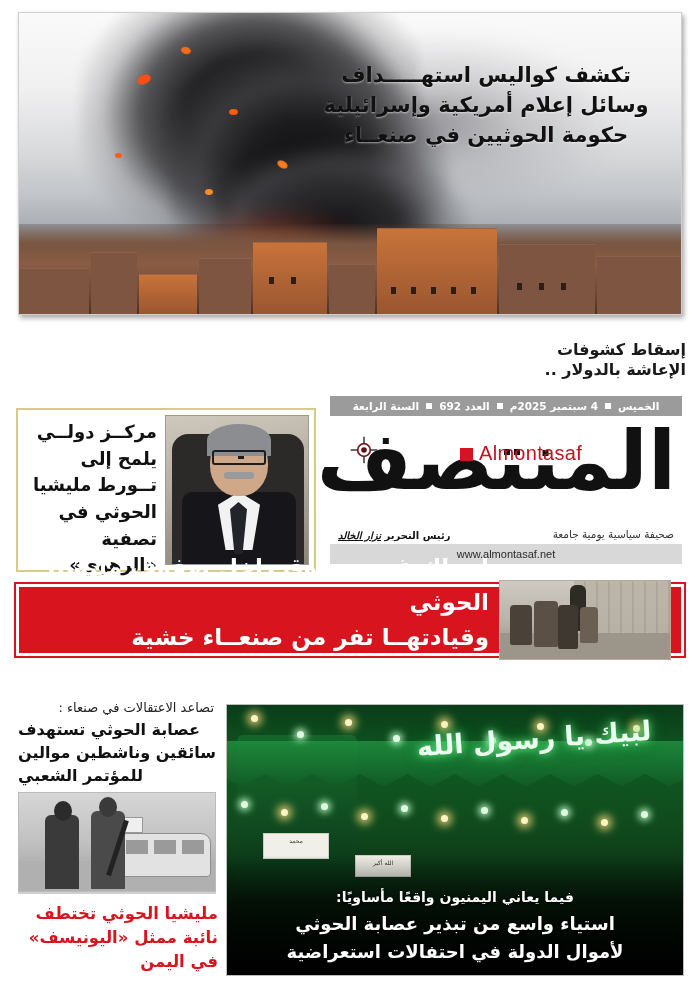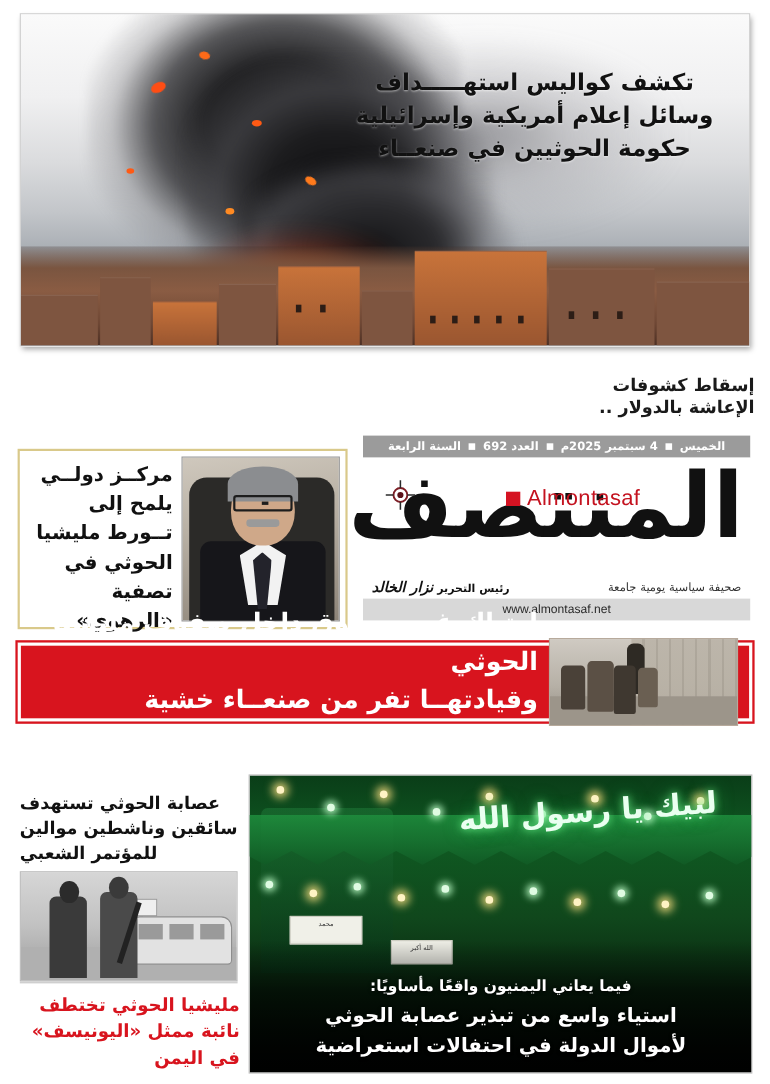--- a/index.html
+++ b/index.html
@@ -104,21 +104,21 @@
   }
   .logo-latin .redsq { display:inline-block; width:13px; height:13px; background:#d51322; margin-inline-end:6px; vertical-align:-1px; }
   .crosshair { position:absolute; left:20px; top:20px; width:28px; height:28px; }
   .tagline {
     position:absolute; right:8px; bottom:4px; font-size:10.5px; color:#333; direction:rtl;
   }
   .editor {
     position:absolute; left:8px; bottom:2px; font-size:11px; color:#111; direction:rtl;
   }
   .editor b { font-size:10px; font-weight:bold; }
-  .editor i { font-style:italic; font-size:13px; font-weight:bold; }
+  .editor i { font-style:italic; font-size:10px; font-weight:bold;text-decoration:underline; }
   .weburl {
     height:20px; background:#d8d8d8; color:#2a2a2a; font-size:11px;
     display:flex; align-items:center; justify-content:center; direction:ltr;
     font-family:"Liberation Sans", sans-serif;
   }
 
   
   .box-story {
     position:absolute; left:16px; top:408px; width:300px; height:164px;
     border:2px solid #d9c98a; background:#fff; padding:5px;
@@ -359,20 +359,21 @@
       <div class="rbp-wall"></div>
       <div class="rbp-road"></div>
       <div class="rbp-stand"></div>
       <div class="rbp-fig" style="left:10px;bottom:14px;width:22px;height:40px;"></div>
       <div class="rbp-fig" style="left:34px;bottom:12px;width:24px;height:46px;background:#5b5045;"></div>
       <div class="rbp-fig" style="left:58px;bottom:10px;width:20px;height:44px;background:#3f3830;"></div>
       <div class="rbp-fig" style="left:80px;bottom:16px;width:18px;height:36px;background:#6a5f52;"></div>
     </div>
   </div>
 
+  <div class="bl-kicker">تصاعد الاعتقالات في صنعاء :</div>
   <div class="bl-head">عصابة الحوثي تستهدف سائقين وناشطين موالين للمؤتمر الشعبي</div>
 
   <div class="bl-photo">
     <div class="blp-ground"></div>
     <div class="blp-pole"></div>
     <div class="blp-sign"></div>
     <div class="blp-van">
       <i style="left:6px;top:6px;width:22px;height:14px;"></i>
       <i style="left:34px;top:6px;width:22px;height:14px;"></i>
       <i style="left:62px;top:6px;width:22px;height:14px;"></i>

